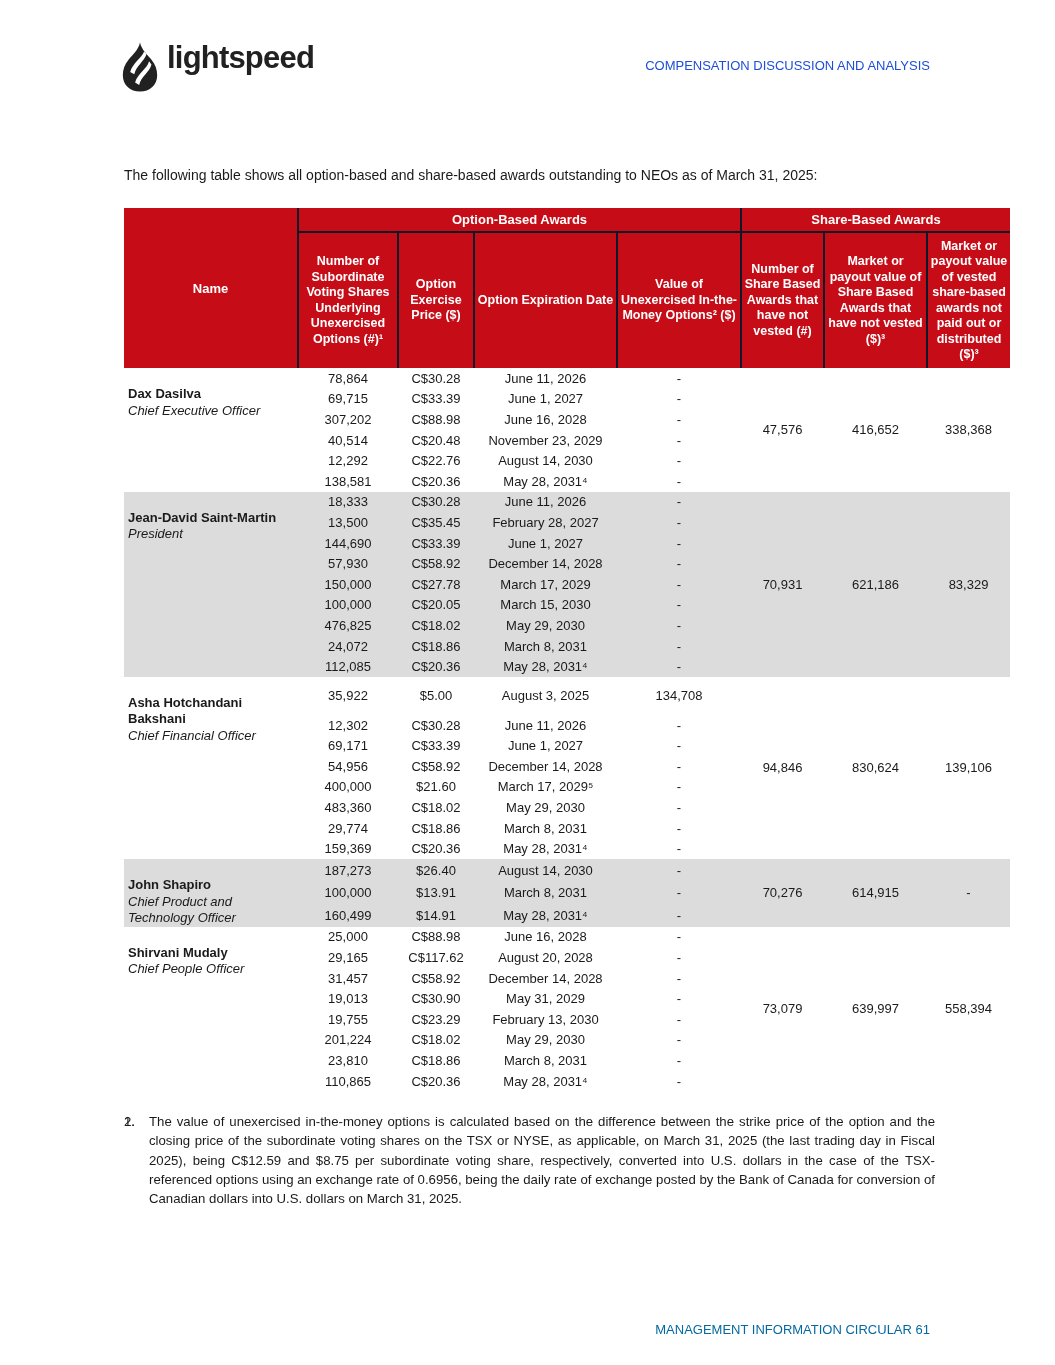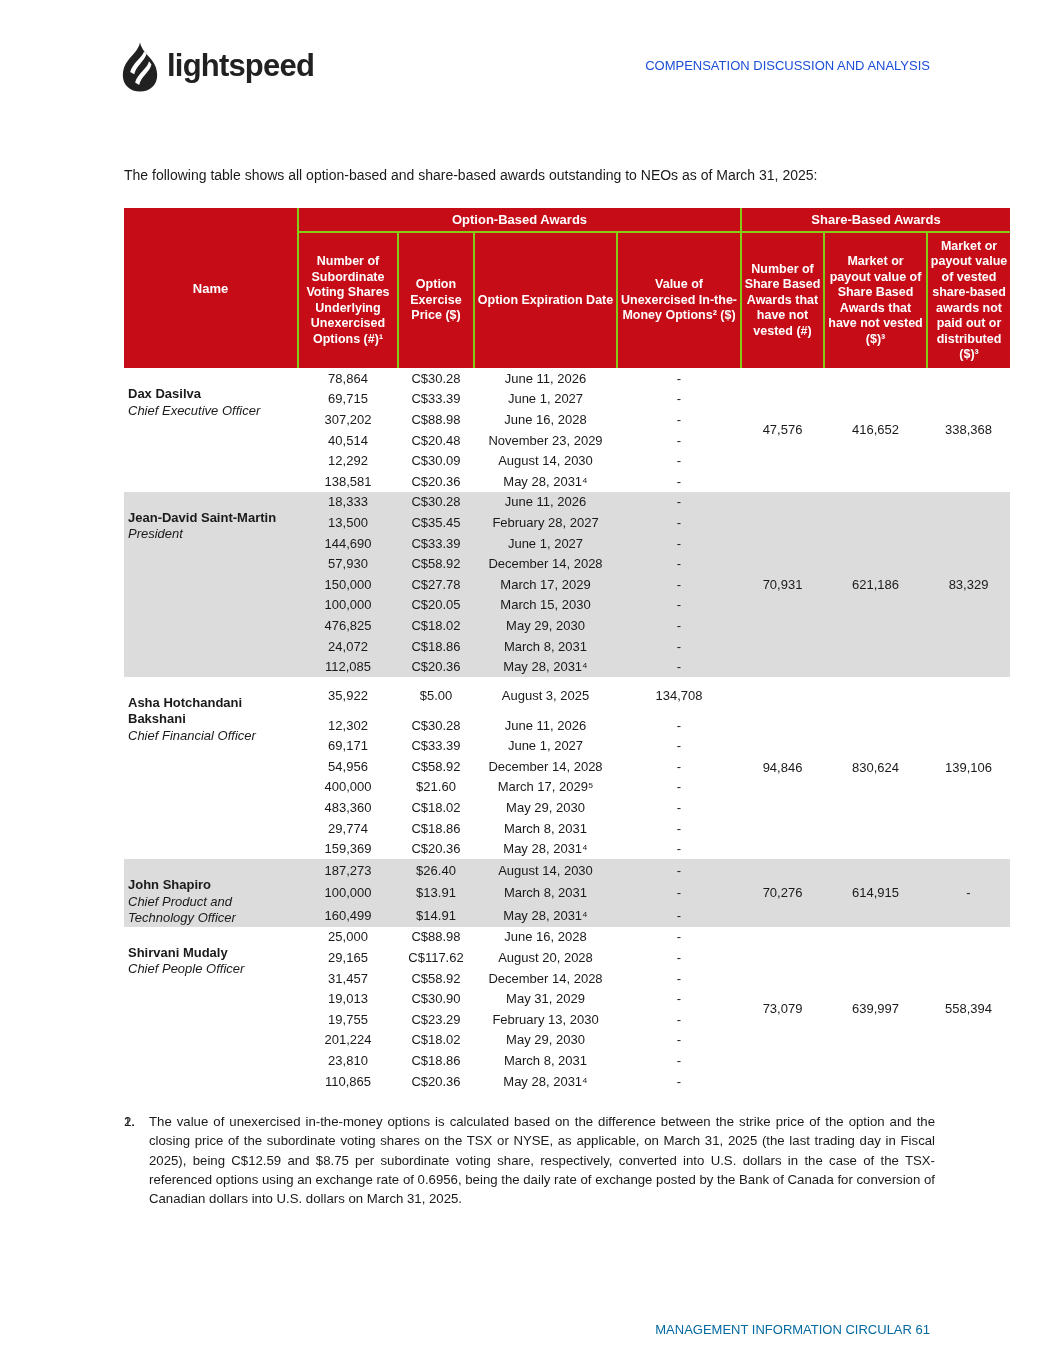--- a/index.html
+++ b/index.html
@@ -5,35 +5,35 @@
   * { margin: 0; padding: 0; box-sizing: border-box; }
   html, body { background: #ffffff; }
   body {
     width: 1055px; height: 1365px; position: relative;
     font-family: "Liberation Sans", "DejaVu Sans", sans-serif;
     color: #1a1a1a;
   }
   .page { position: absolute; inset: 0; background: #fff; }
 
   
-  .logo-wrap { position: absolute; left: 122px; top: 42px; display: flex; align-items: center; gap: 9px; }
+  .logo-wrap { position: absolute; left: 122px; top: 42px; display: flex; gap: 9px; }
   .logo-flame { width: 36px; height: 50px; }
   .logo-text { font-size: 31px; font-weight: 600; letter-spacing: -0.8px; color: #212121; line-height: 1; padding-bottom: 4px; }
   .section-label { position: absolute; right: 125px; top: 58px; font-size: 13px; color: #1d4ed8; }
 
   
   .page-title { position: absolute; left: 124px; top: 119px; font-size: 21px; font-weight: bold; color: #111; }
   .intro-text { position: absolute; left: 124px; top: 167px; font-size: 14px; color: #1a1a1a; }
 
   
   table.awards { position: absolute; left: 124px; top: 208px; width: 886px;
     border-collapse: collapse; table-layout: fixed; }
   thead th {
     background: var(--brand-red, #c60c17); color: #ffffff; font-weight: bold;
-    border: 2px solid #84cc16; vertical-align: middle; text-align: center;
+    border: 2px solid #0f172a; vertical-align: middle; text-align: center;
   }
   thead tr.group-row th { height: 24px; font-size: 13px; border-top: none; }
   thead tr.sub-row th { height: 136px; font-size: 12.5px; line-height: 15.5px; padding: 3px 2px; }
   th.name-head { border-left: none; border-top: none; border-bottom: none; font-size: 12.5px; }
   thead th:last-child, th.gh-share { border-right: none; }
   thead tr.sub-row th, th.name-head { border-bottom: none; }
 
   tbody tr { height: 20.6px; }
   tbody tr.shaded td { background: var(--row-shade, #dcdcdc); }
   tbody td { font-size: 13px; vertical-align: middle; padding: 0 2px; }
@@ -122,21 +122,21 @@
           <td class="num-cell">-</td>
         </tr>
         <tr>
           <td class="num-cell">40,514</td>
           <td class="num-cell">C$20.48</td>
           <td class="num-cell">November 23, 2029</td>
           <td class="num-cell">-</td>
         </tr>
         <tr>
           <td class="num-cell">12,292</td>
-          <td class="num-cell">C$30.09</td>
+          <td class="num-cell">C$22.76</td>
           <td class="num-cell">August 14, 2030</td>
           <td class="num-cell">-</td>
         </tr>
         <tr>
           <td class="num-cell">138,581</td>
           <td class="num-cell">C$20.36</td>
           <td class="num-cell">May 28, 2031⁴</td>
           <td class="num-cell">-</td>
         </tr>
         <tr class="shaded">

